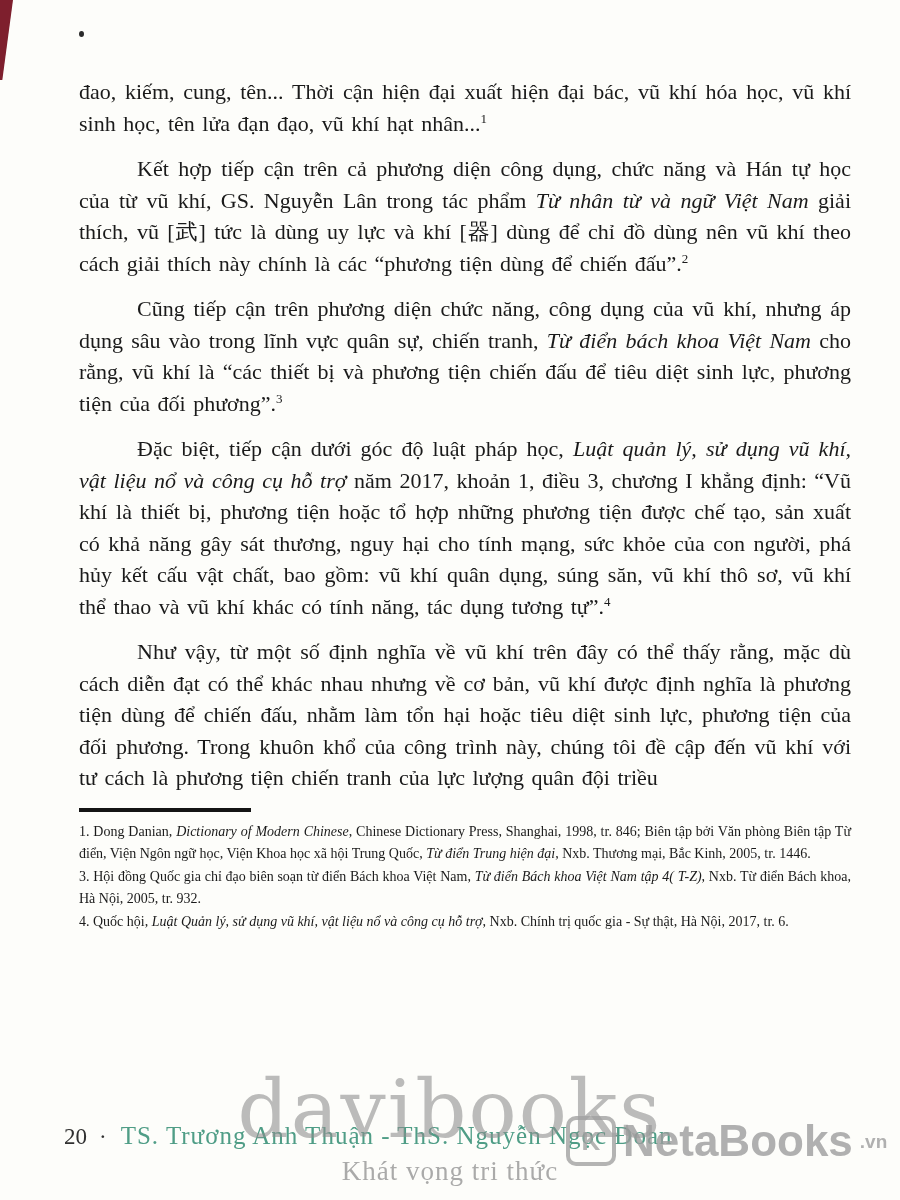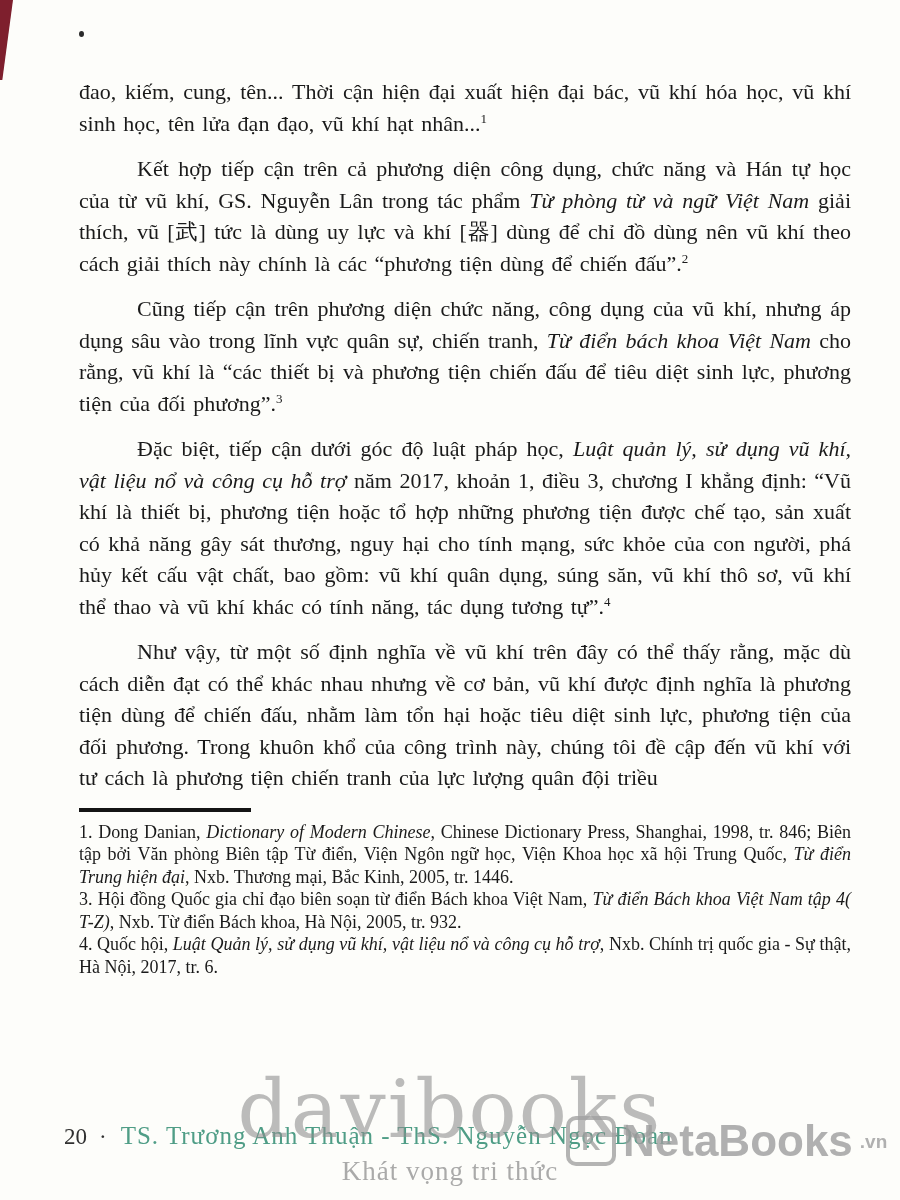--- a/index.html
+++ b/index.html
@@ -37,21 +37,21 @@
     margin: 0 0 14px 0;
   }
   .para.indent { text-indent: 58px; }
   .para sup, .footnote sup { font-size: 13px; line-height: 0; }
   em { font-style: italic; }
   .fn-rule {
     width: 172px; height: 4px; background: #141414;
     margin: 8px 0 9px 0;
   }
   .footnote {
-    font-size: 18px; line-height: 22.5px;
+    font-size: 14px; line-height: 22.5px;
     text-align: justify; margin: 0;
   }
   
   .footer {
     position: absolute; left: 64px; top: 1122px;
     z-index: 3; white-space: nowrap;
   }
   .footer .pg { font-size: 23px; color: #303030; }
   .footer .sep { font-size: 23px; color: #303030; margin: 0 10px 0 8px; }
   .footer .authors {
@@ -94,21 +94,21 @@
 <body>
 
 <div class="page">
 
   <div class="scan-wedge"></div>
   <div class="ink-dot"></div>
 
   <div class="content">
     <div id="paragraphs">
         <p class="para"><span>đao, kiếm, cung, tên... Thời cận hiện đại xuất hiện đại bác, vũ khí hóa học, vũ khí sinh học, tên lửa đạn đạo, vũ khí hạt nhân...</span><sup>1</sup></p>
-        <p class="para indent"><span>Kết hợp tiếp cận trên cả phương diện công dụng, chức năng và Hán tự học của từ vũ khí, GS. Nguyễn Lân trong tác phẩm </span><em>Từ phòng từ và ngữ Việt Nam</em><span> giải thích, vũ [武] tức là dùng uy lực và khí [器] dùng để chỉ đồ dùng nên vũ khí theo cách giải thích này chính là các “phương tiện dùng để chiến đấu”.</span><sup>2</sup></p>
+        <p class="para indent"><span>Kết hợp tiếp cận trên cả phương diện công dụng, chức năng và Hán tự học của từ vũ khí, GS. Nguyễn Lân trong tác phẩm </span><em>Từ nhân từ và ngữ Việt Nam</em><span> giải thích, vũ [武] tức là dùng uy lực và khí [器] dùng để chỉ đồ dùng nên vũ khí theo cách giải thích này chính là các “phương tiện dùng để chiến đấu”.</span><sup>2</sup></p>
         <p class="para indent"><span>Cũng tiếp cận trên phương diện chức năng, công dụng của vũ khí, nhưng áp dụng sâu vào trong lĩnh vực quân sự, chiến tranh, </span><em>Từ điển bách khoa Việt Nam</em><span> cho rằng, vũ khí là “các thiết bị và phương tiện chiến đấu để tiêu diệt sinh lực, phương tiện của đối phương”.</span><sup>3</sup></p>
         <p class="para indent"><span>Đặc biệt, tiếp cận dưới góc độ luật pháp học, </span><em>Luật quản lý, sử dụng vũ khí, vật liệu nổ và công cụ hỗ trợ</em><span> năm 2017, khoản 1, điều 3, chương I khẳng định: “Vũ khí là thiết bị, phương tiện hoặc tổ hợp những phương tiện được chế tạo, sản xuất có khả năng gây sát thương, nguy hại cho tính mạng, sức khỏe của con người, phá hủy kết cấu vật chất, bao gồm: vũ khí quân dụng, súng săn, vũ khí thô sơ, vũ khí thể thao và vũ khí khác có tính năng, tác dụng tương tự”.</span><sup>4</sup></p>
         <p class="para indent"><span>Như vậy, từ một số định nghĩa về vũ khí trên đây có thể thấy rằng, mặc dù cách diễn đạt có thể khác nhau nhưng về cơ bản, vũ khí được định nghĩa là phương tiện dùng để chiến đấu, nhằm làm tổn hại hoặc tiêu diệt sinh lực, phương tiện của đối phương. Trong khuôn khổ của công trình này, chúng tôi đề cập đến vũ khí với tư cách là phương tiện chiến tranh của lực lượng quân đội triều</span></p>
       </div>
     <div class="fn-rule"></div>
     <div id="footnotes">
         <p class="footnote"><span>1. Dong Danian, </span><em>Dictionary of Modern Chinese</em><span>, Chinese Dictionary Press, Shanghai, 1998, tr. 846; Biên tập bởi Văn phòng Biên tập Từ điển, Viện Ngôn ngữ học, Viện Khoa học xã hội Trung Quốc, </span><em>Từ điển Trung hiện đại</em><span>, Nxb. Thương mại, Bắc Kinh, 2005, tr. 1446.</span></p>
         <p class="footnote"><span>3. Hội đồng Quốc gia chỉ đạo biên soạn từ điển Bách khoa Việt Nam, </span><em>Từ điển Bách khoa Việt Nam tập 4( T-Z)</em><span>, Nxb. Từ điển Bách khoa, Hà Nội, 2005, tr. 932.</span></p>
         <p class="footnote"><span>4. Quốc hội, </span><em>Luật Quản lý, sử dụng vũ khí, vật liệu nổ và công cụ hỗ trợ</em><span>, Nxb. Chính trị quốc gia - Sự thật, Hà Nội, 2017, tr. 6.</span></p>
       </div>

